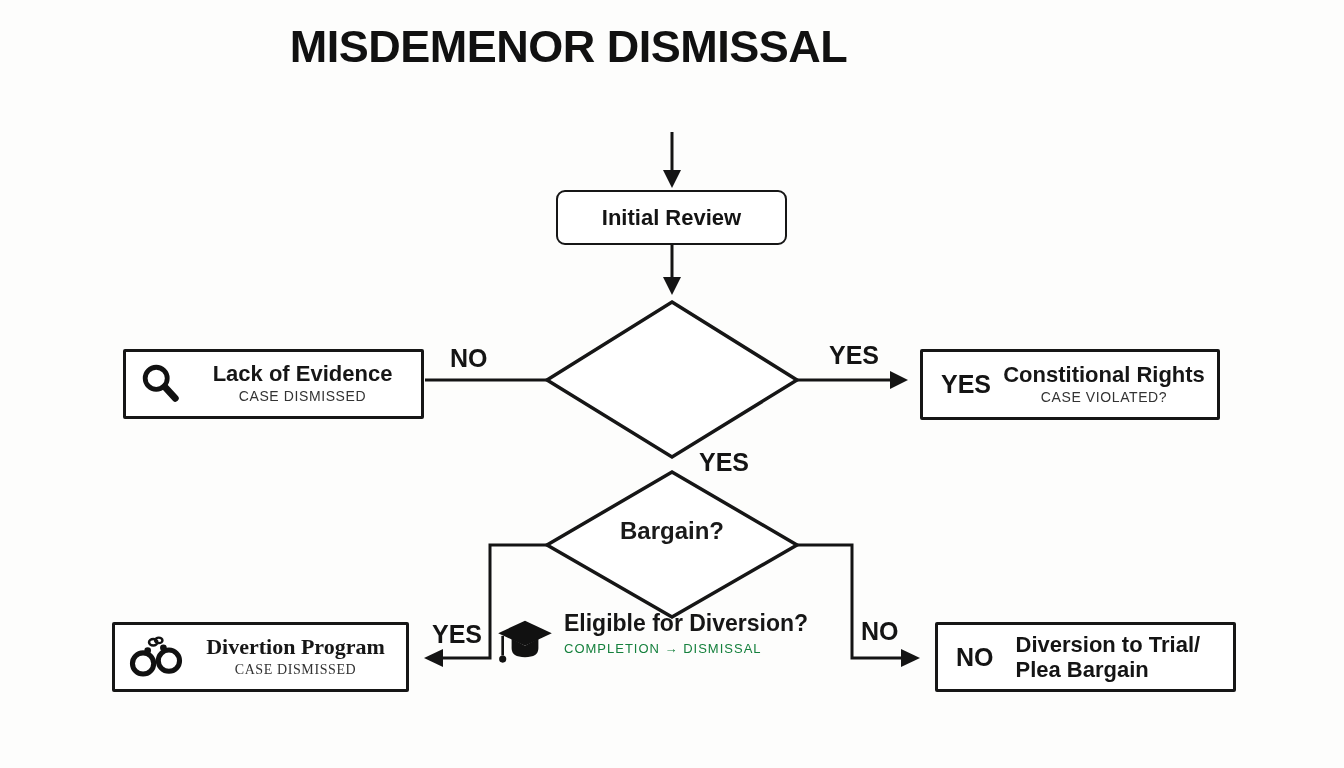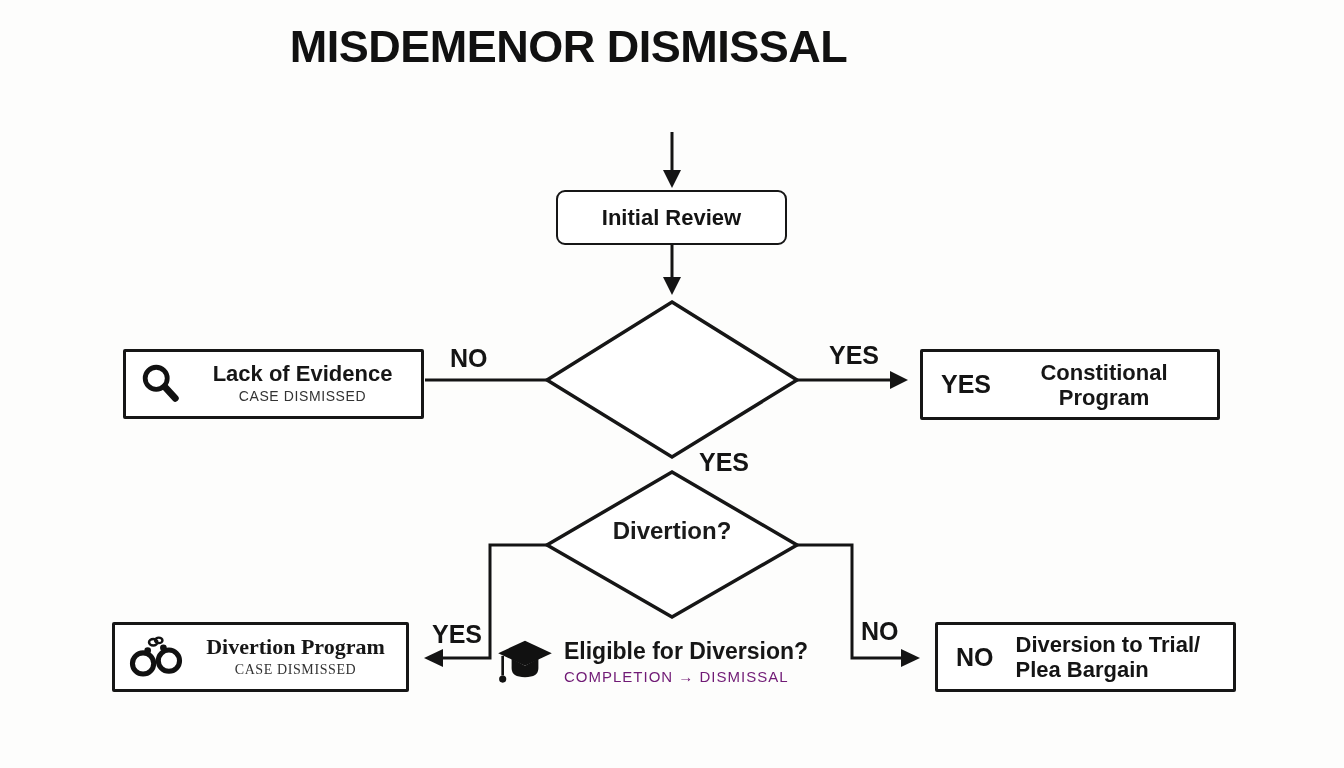--- a/index.html
+++ b/index.html
@@ -58,26 +58,26 @@
   .d2 { left: 562px; top: 516px; width: 220px; }
 
   .edge-label { font-size: 25px; font-weight: bold; color: #141414; }
   .el-no-left   { left: 450px; top: 344px; }
   .el-yes-right { left: 829px; top: 341px; }
   .el-yes-mid   { left: 699px; top: 448px; }
   .el-yes-bl    { left: 432px; top: 620px; }
   .el-no-br     { left: 861px; top: 617px; }
 
   .eligible {
-    left: 496px; top: 630px;
-    display: flex; align-items: flex-end; gap: 10px;
+    left: 496px; top: 610px;
+    display: flex; align-items: flex-start; gap: 10px;
   }
   .eligible .cap { margin-top: 8px; }
   .eligible-title { font-size: 23px; font-weight: bold; line-height: 27px; color: #161616; }
-  .eligible-sub { font-size: 15px; line-height: 23px; letter-spacing: 1px; color: #701a75; }
+  .eligible-sub { font-size: 13px; line-height: 23px; letter-spacing: 1px; color: #15803d; }
 
   .icon { flex: 0 0 auto; display: block; }
 </style>
 </head>
 <body>
 
 <div class="canvas">
 
   <svg class="wires" width="1344" height="768" viewBox="0 0 1344 768">
     <g stroke="#141414" stroke-width="3" fill="none">
@@ -126,28 +126,29 @@
       <div class="node-sub">CASE DISMISSED</div>
     </div>
   </div>
 
   <span class="abs edge-label el-no-left">NO</span>
   <span class="abs edge-label el-yes-right">YES</span>
 
   <div class="abs box box-row box-rights">
     <span class="node-prefix">YES</span>
     <div class="node-text-col">
-      <div class="node-title">Constitional Program</div>
+      <div class="node-title">Constitional Rights</div>
+      <div class="node-sub">CASE VIOLATED?</div>
     </div>
   </div>
 
   <span class="abs edge-label el-yes-mid">YES</span>
 
   <div class="abs diamond-text d2">
-    <div>Divertion?</div>
+    <div>Bargain?</div>
   </div>
 
   <span class="abs edge-label el-yes-bl">YES</span>
   <span class="abs edge-label el-no-br">NO</span>
 
   <div class="abs box box-row box-diversion">
     <svg class="icon" width="58" height="48" viewBox="0 0 62 52">
       <circle cx="17" cy="33" r="11.5" fill="none" stroke="#111" stroke-width="5.5"></circle>
       <circle cx="45" cy="30" r="11.5" fill="none" stroke="#111" stroke-width="5.5"></circle>
       <circle cx="22" cy="19" r="3.6" fill="#111"></circle>

